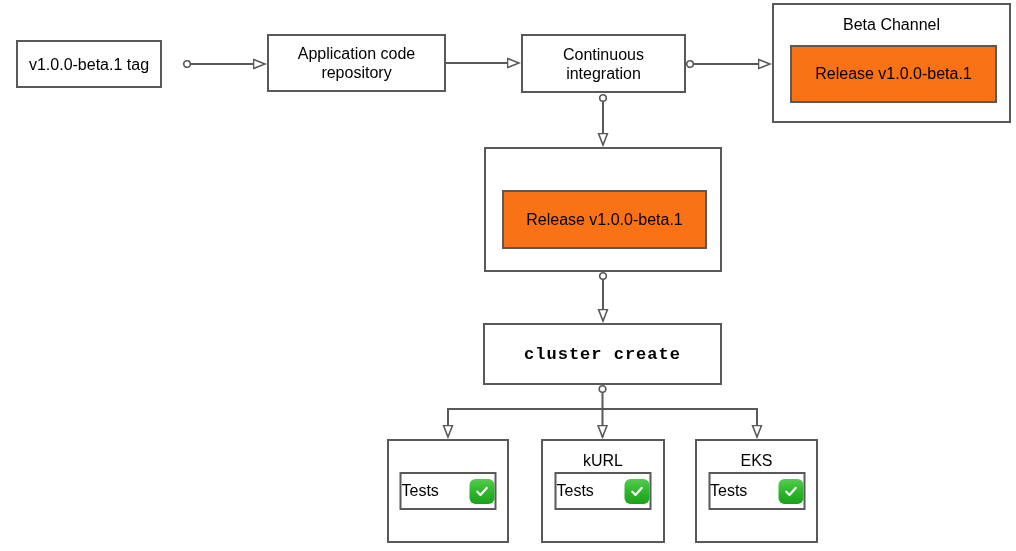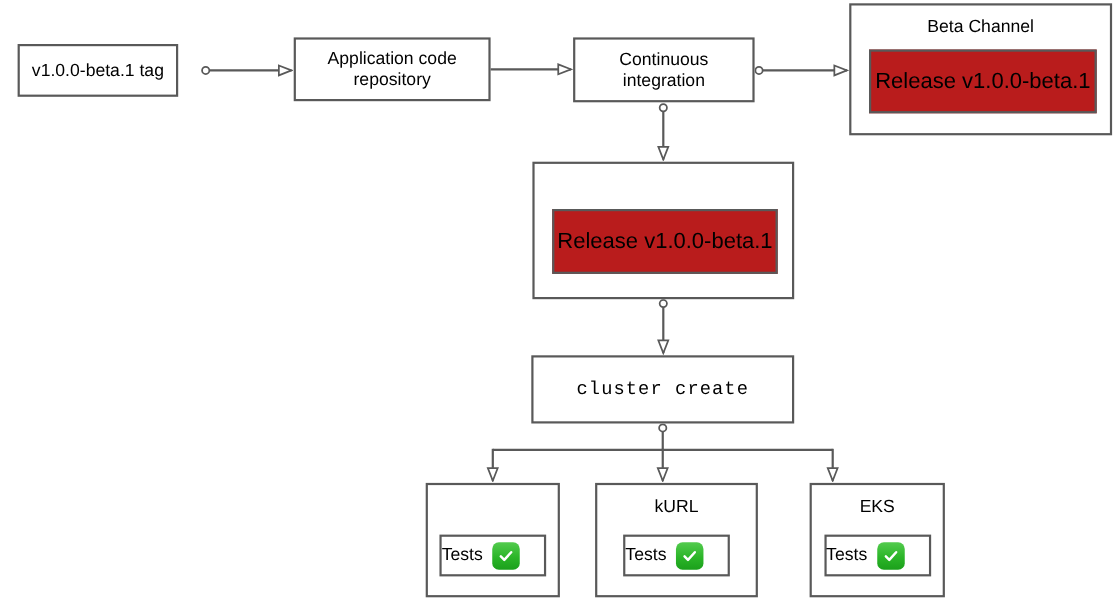--- a/index.html
+++ b/index.html
@@ -41,48 +41,48 @@
     background: #ffffff;
     border: 2px solid #595959;
   }
   .group-title {
     text-align: center;
     font-size: 16px;
     padding-top: 11px;
   }
   .inner {
     position: absolute;
-    background: #b91c1c;
+    background: #f97316;
     border: 2px solid #595959;
     display: flex;
     align-items: center;
     justify-content: center;
     text-align: center;
-    font-size: 20px;
+    font-size: 16px;
   }
   .mono {
     font-family: "Liberation Mono", monospace;
-    font-weight: normal;
+    font-weight: bold;
     font-size: 17px;
     letter-spacing: 1px;
   }
   .wrap-130 { display: inline-block; max-width: 140px; }
   .wrap-110 { display: inline-block; max-width: 115px; }
   .tests-box {
     position: absolute;
     left: 50%;
     transform: translateX(-50%);
-    top: 45px;
+    top: 31px;
     width: 97px;
     height: 38px;
     background: #ffffff;
     border: 2px solid #595959;
     display: flex;
     align-items: center;
-    justify-content: flex-start;
+    justify-content: space-between;
     gap: 9px;
     font-size: 16px;
   }
   .check {
     width: 25px;
     height: 25px;
     border-radius: 6px;
     background: linear-gradient(180deg, #53cb4e 0%, #2bb528 55%, #1ba01b 100%);
     display: inline-flex;
     align-items: center;
@@ -149,33 +149,33 @@
     <div class="tests-box">
       <span>Tests</span>
       <span class="check">
         <svg viewBox="0 0 24 24" width="15" height="15">
             <path d="M4.5 12.5 L9.5 17.5 L19.5 6.5" stroke="#ffffff" stroke-width="3.6" fill="none" stroke-linecap="round" stroke-linejoin="round"></path>
           </svg>
       </span>
     </div>
   </div>
 
-  <div class="group" style="left:541px; top:439px; width:148px; height:104px;">
+  <div class="group" style="left:541px; top:439px; width:124px; height:104px;">
     <div class="group-title">kURL</div>
     <div class="tests-box">
       <span>Tests</span>
       <span class="check">
         <svg viewBox="0 0 24 24" width="15" height="15">
             <path d="M4.5 12.5 L9.5 17.5 L19.5 6.5" stroke="#ffffff" stroke-width="3.6" fill="none" stroke-linecap="round" stroke-linejoin="round"></path>
           </svg>
       </span>
     </div>
   </div>
 
-  <div class="group" style="left:695px; top:439px; width:123px; height:104px;margin-left:41px;">
+  <div class="group" style="left:695px; top:439px; width:123px; height:104px;">
     <div class="group-title">EKS</div>
     <div class="tests-box">
       <span>Tests</span>
       <span class="check">
         <svg viewBox="0 0 24 24" width="15" height="15">
             <path d="M4.5 12.5 L9.5 17.5 L19.5 6.5" stroke="#ffffff" stroke-width="3.6" fill="none" stroke-linecap="round" stroke-linejoin="round"></path>
           </svg>
       </span>
     </div>
   </div>

